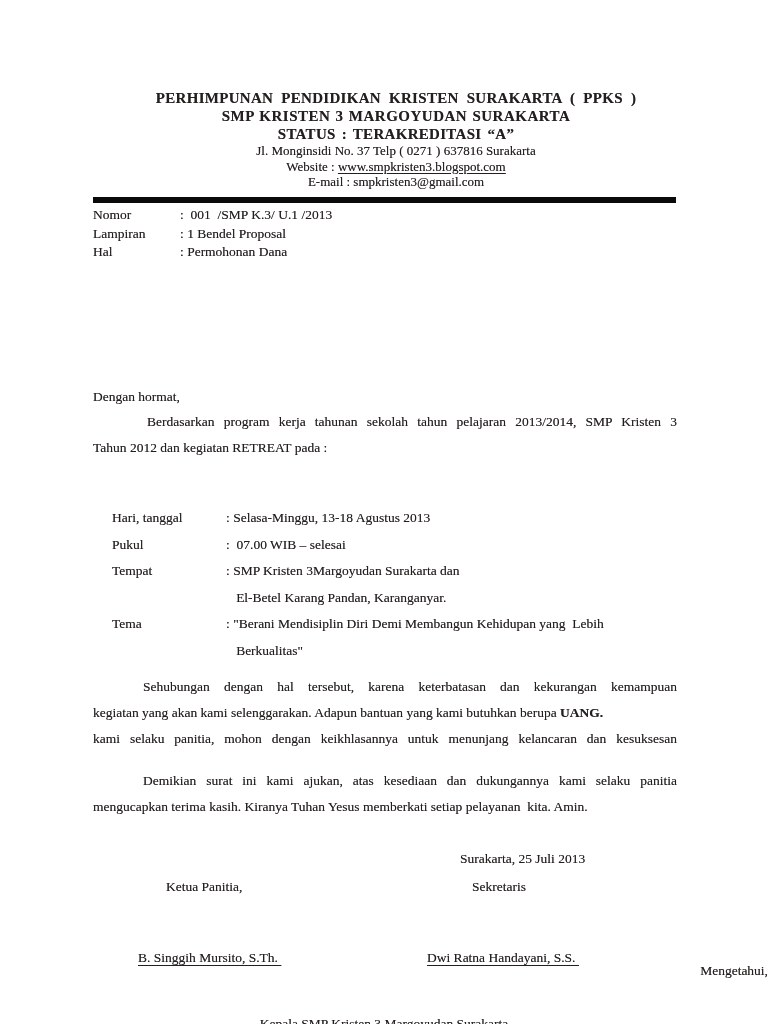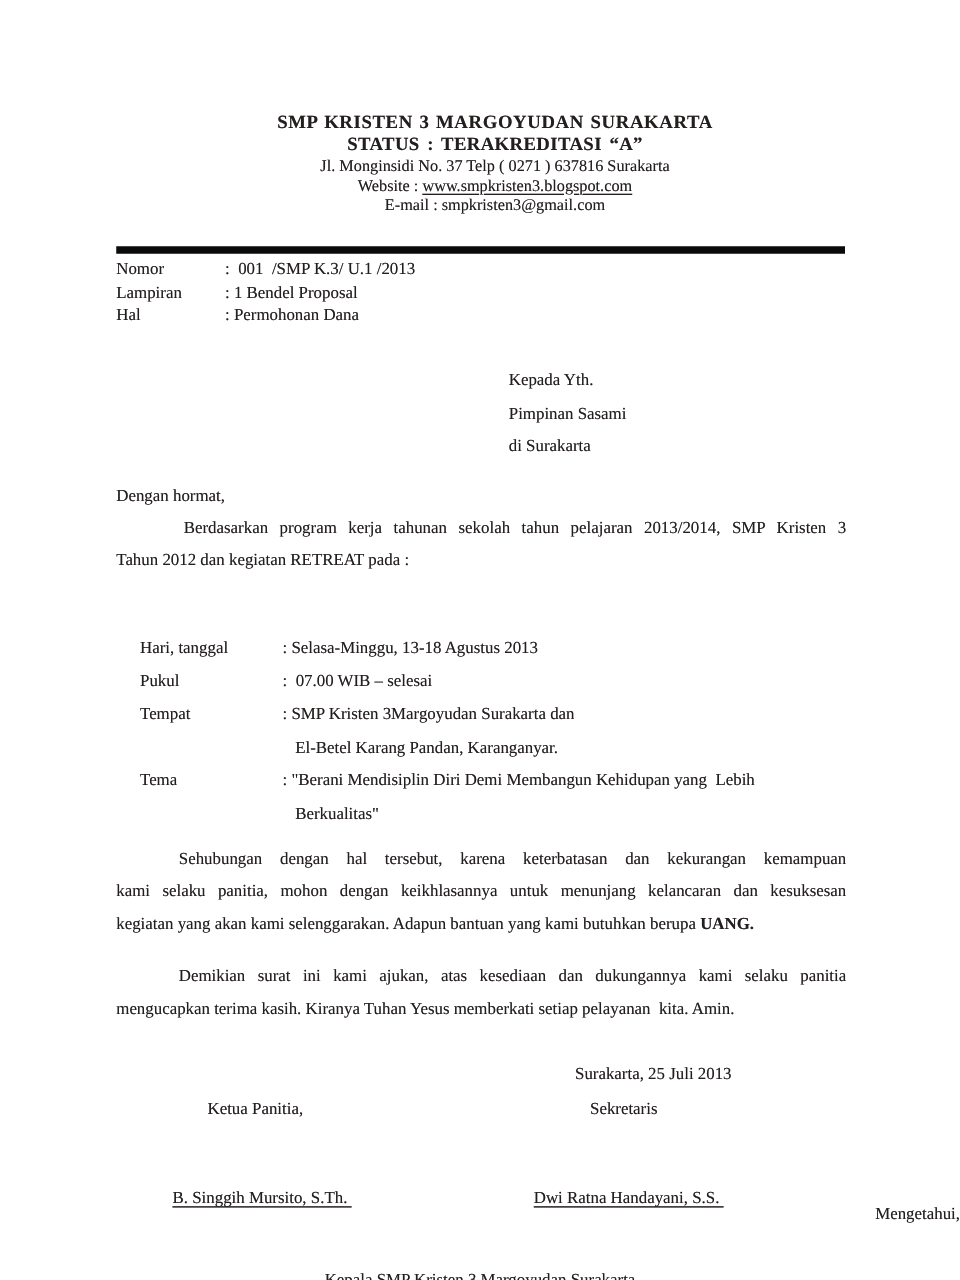--- a/index.html
+++ b/index.html
@@ -62,61 +62,57 @@
   .name-right { left: 427px; top: 950px; }
   .ack { left: 0; right: 0; top: 963px; text-align: right; }
   .ack-role { left: 0; right: 0; top: 1016px; text-align: center; }
 </style>
 </head>
 <body>
 
 <div class="page">
 
   <div class="abs letterhead">
+    <div class="lh-bold lh-org">PERHIMPUNAN PENDIDIKAN KRISTEN SURAKARTA ( PPKS )</div>
     <div class="lh-bold lh-school">SMP KRISTEN 3 MARGOYUDAN SURAKARTA</div>
     <div class="lh-bold lh-status">STATUS : TERAKREDITASI “A”</div>
     <div class="lh-small">Jl. Monginsidi No. 37 Telp ( 0271 ) 637816 Surakarta</div>
     <div class="lh-small"><span>Website : </span><span class="lh-url">www.smpkristen3.blogspot.com</span></div>
     <div class="lh-small">E-mail : smpkristen3@gmail.com</div>
   </div>
 
   <div class="abs rule"></div>
 
   <div class="abs meta">
     <div class="meta-row"><span class="meta-label">Nomor</span><span>:  001  /SMP K.3/ U.1 /2013</span></div>
     <div class="meta-row"><span class="meta-label">Lampiran</span><span>: 1 Bendel Proposal</span></div>
     <div class="meta-row"><span class="meta-label">Hal</span><span>: Permohonan Dana</span></div>
   </div>
 
-  <div class="abs recipient">
-    <div>Kepada Yth.</div>
-    <div>Pimpinan Sasami</div>
-    <div>di Surakarta</div>
-  </div>
 
   <div class="abs salutation">Dengan hormat,</div>
 
   <div class="abs para para-1">
     <div class="line jline indent-1">Berdasarkan program kerja tahunan sekolah tahun pelajaran 2013/2014, SMP Kristen 3</div>
     <div class="line nline">Tahun 2012 dan kegiatan RETREAT pada :</div>
   </div>
 
   <div class="abs details">
     <div class="drow"><span class="dlabel">Hari, tanggal</span><span>: Selasa-Minggu, 13-18 Agustus 2013</span></div>
     <div class="drow"><span class="dlabel">Pukul</span><span>:  07.00 WIB – selesai</span></div>
     <div class="drow"><span class="dlabel">Tempat</span><span>: SMP Kristen 3Margoyudan Surakarta dan</span></div>
     <div class="drow"><span class="dlabel"></span><span>   El-Betel Karang Pandan, Karanganyar.</span></div>
     <div class="drow"><span class="dlabel">Tema</span><span>: "Berani Mendisiplin Diri Demi Membangun Kehidupan yang  Lebih</span></div>
     <div class="drow"><span class="dlabel"></span><span>   Berkualitas"</span></div>
   </div>
 
   <div class="abs para para-2">
     <div class="line jline indent-2">Sehubungan dengan hal tersebut, karena keterbatasan dan kekurangan kemampuan</div>
+    <div class="line nline"><span>kegiatan yang akan kami selenggarakan. Adapun bantuan yang kami butuhkan berupa </span><b>UANG.</b></div>
     <div class="line jline">kami selaku panitia, mohon dengan keikhlasannya untuk menunjang kelancaran dan kesuksesan</div>
-    <div class="line nline"><span>kegiatan yang akan kami selenggarakan. Adapun bantuan yang kami butuhkan berupa </span><b>UANG.</b></div>
   </div>
 
   <div class="abs para para-3">
     <div class="line jline indent-2">Demikian surat ini kami ajukan, atas kesediaan dan dukungannya kami selaku panitia</div>
     <div class="line nline">mengucapkan terima kasih. Kiranya Tuhan Yesus memberkati setiap pelayanan  kita. Amin.</div>
   </div>
 
   <div class="abs sig city-date">Surakarta, 25 Juli 2013</div>
   <div class="abs sig role-left">Ketua Panitia,</div>
   <div class="abs sig role-right">Sekretaris</div>

